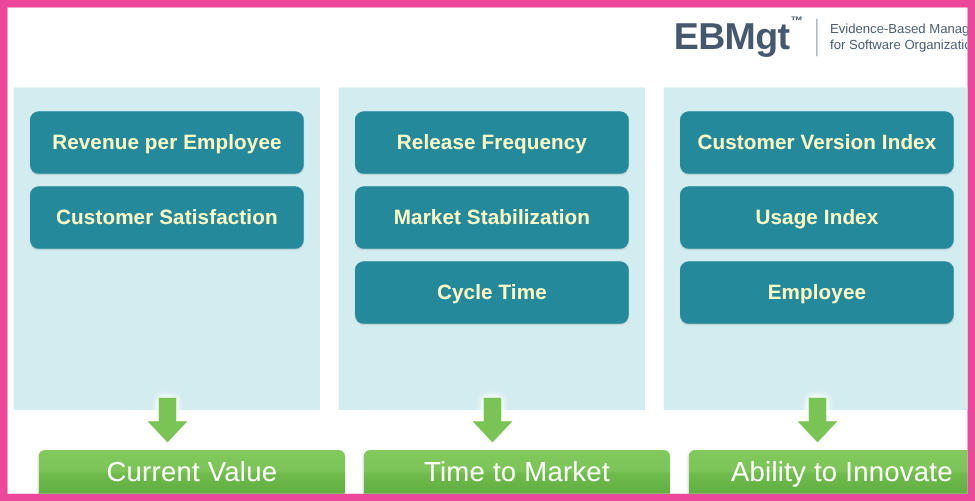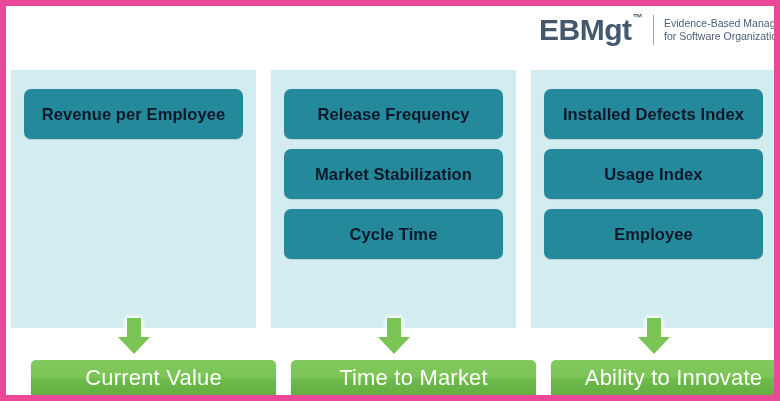--- a/index.html
+++ b/index.html
@@ -82,21 +82,21 @@
     box-sizing: border-box;
   }
   .metric-box {
     height: 50px;
     margin-bottom: 10px;
     background: #24899b;
     border-radius: 7px;
     display: flex;
     align-items: center;
     justify-content: center;
-    color: #0f172a;
+    color: #fef9c3;
     font-size: 16.5px;
     font-weight: bold;
     text-align: center;
     letter-spacing: 0.1px;
     box-shadow: 0 1px 1px rgba(0,0,0,0.12);
   }
 
   
   .arrow-wrap {
     position: absolute;
@@ -154,20 +154,21 @@
       <div>Evidence-Based Management</div>
       <div>for Software Organizations</div>
     </div>
   </div>
 
   <div class="columns">
 
     <div class="column">
       <div class="panel">
         <div class="metric-box">Revenue per Employee</div>
+        <div class="metric-box">Customer Satisfaction</div>
       </div>
       <div class="arrow-wrap">
         <div class="arrow">
           <svg width="34" height="37" viewBox="0 0 34 37" xmlns="http://www.w3.org/2000/svg">
             <polygon points="10,0 24,0 24,19 33,19 17,36 1,19 10,19" fill="#7ac355"></polygon>
           </svg>
         </div>
       </div>
     </div>
 
@@ -181,21 +182,21 @@
         <div class="arrow">
           <svg width="34" height="37" viewBox="0 0 34 37" xmlns="http://www.w3.org/2000/svg">
             <polygon points="10,0 24,0 24,19 33,19 17,36 1,19 10,19" fill="#7ac355"></polygon>
           </svg>
         </div>
       </div>
     </div>
 
     <div class="column">
       <div class="panel">
-        <div class="metric-box">Installed Defects Index</div>
+        <div class="metric-box">Customer Version Index</div>
         <div class="metric-box">Usage Index</div>
         <div class="metric-box">Employee</div>
       </div>
       <div class="arrow-wrap">
         <div class="arrow">
           <svg width="34" height="37" viewBox="0 0 34 37" xmlns="http://www.w3.org/2000/svg">
             <polygon points="10,0 24,0 24,19 33,19 17,36 1,19 10,19" fill="#7ac355"></polygon>
           </svg>
         </div>
       </div>

